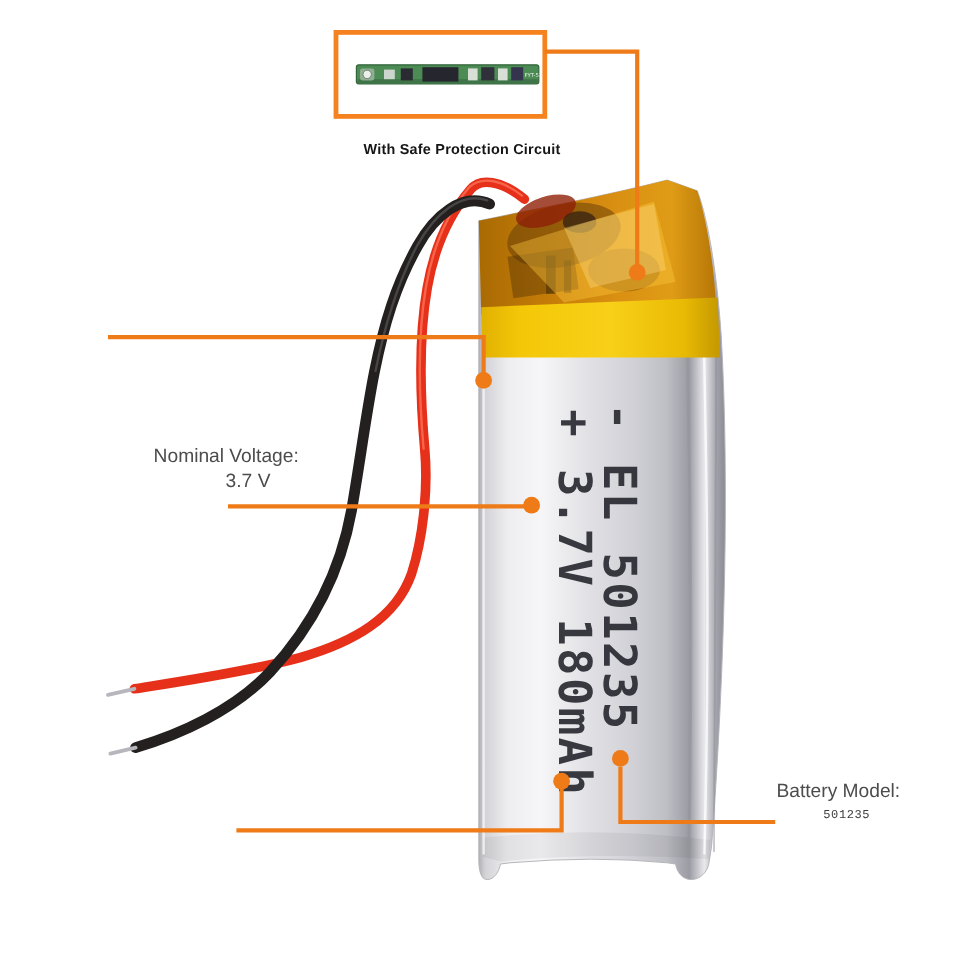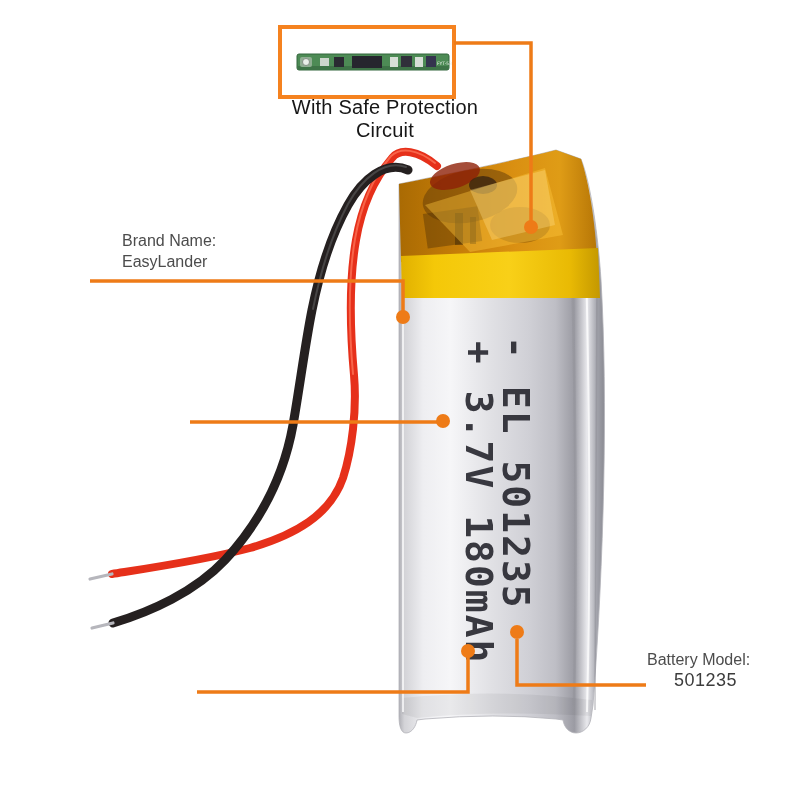--- a/index.html
+++ b/index.html
@@ -1,22 +1,22 @@
 <!DOCTYPE html>
 <html><head>
 <meta charset="utf-8">
 <style>
   html,body{margin:0;padding:0;background:#fff;}
   #stage{position:relative;width:800px;height:800px;background:#ffffff;overflow:hidden;
          font-family:"Liberation Sans",sans-serif;}
   #art{position:absolute;left:0;top:0;z-index:1;}
   .txt{position:absolute;z-index:2;color:#4c4c4c;font-size:16px;line-height:21px;}
-  .title{position:absolute;z-index:2;left:272px;top:96px;width:226px;text-align:center;
-         font-weight:normal;font-size:20px;color:#161616;letter-spacing:.2px;}
-  .val-serif{font-family:Liberation Sans, sans-serif;font-size:18px;color:#3c3c3c;letter-spacing:.5px;}
+  .title{position:absolute;z-index:2;left:272px;top:117px;width:226px;text-align:center;
+         font-weight:bold;font-size:12px;color:#161616;letter-spacing:.2px;}
+  .val-serif{font-family:Liberation Mono, monospace;font-size:10px;color:#3c3c3c;letter-spacing:.5px;}
   .lbl-brand{left:122px;top:230px;}
   .lbl-voltage{left:128px;top:370px;}
   .lbl-voltage .v{padding-left:60px;}
   .lbl-capacity{left:135px;top:696px;}
   .lbl-capacity .v{padding-left:36px;}
   .lbl-model{left:647px;top:649px;text-align:center;}
   .lbl-model .v{padding-left:14px;}
 </style>
 </head>
 <body>
@@ -155,25 +155,25 @@
       <circle cx="531" cy="227" r="7"></circle>
       <circle cx="403" cy="317" r="7"></circle>
       <circle cx="443" cy="421" r="7"></circle>
       <circle cx="468" cy="651" r="7"></circle>
       <circle cx="517" cy="632" r="7"></circle>
     </g>
   </svg>
 
   <div class="title">With Safe Protection Circuit</div>
 
-  <div class="txt lbl-brand">
-    <div>Brand Name:</div>
-    <div>EasyLander</div>
+
+  <div class="txt lbl-voltage">
+    <div>Nominal Voltage:</div>
+    <div class="v">3.7 V</div>
   </div>
-
 
 
   <div class="txt lbl-model">
     <div>Battery Model:</div>
     <div class="v val-serif">501235</div>
   </div>
 
 </div>
 
 </body></html>

